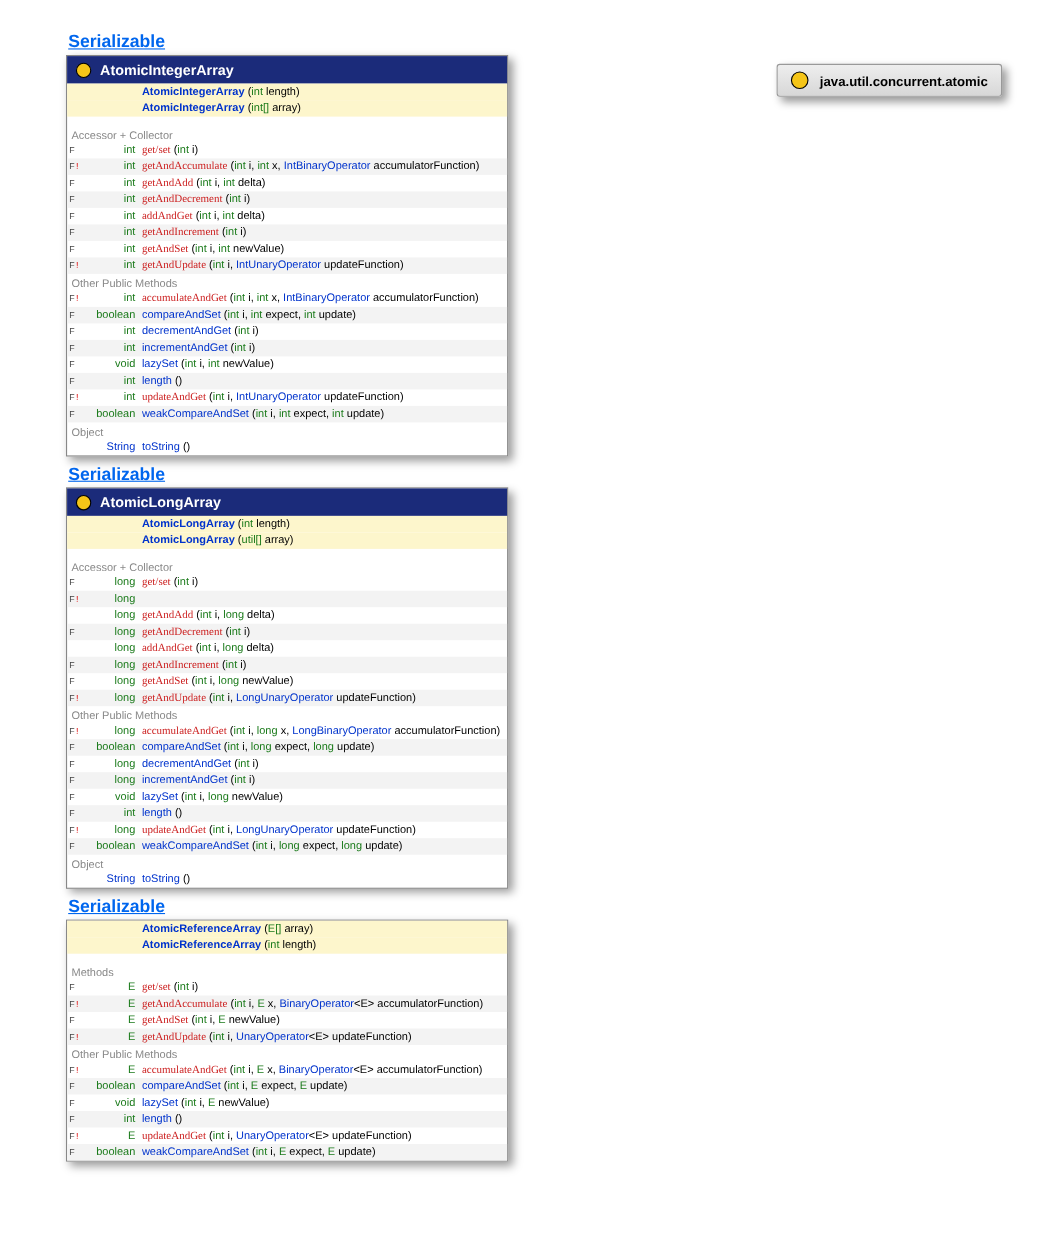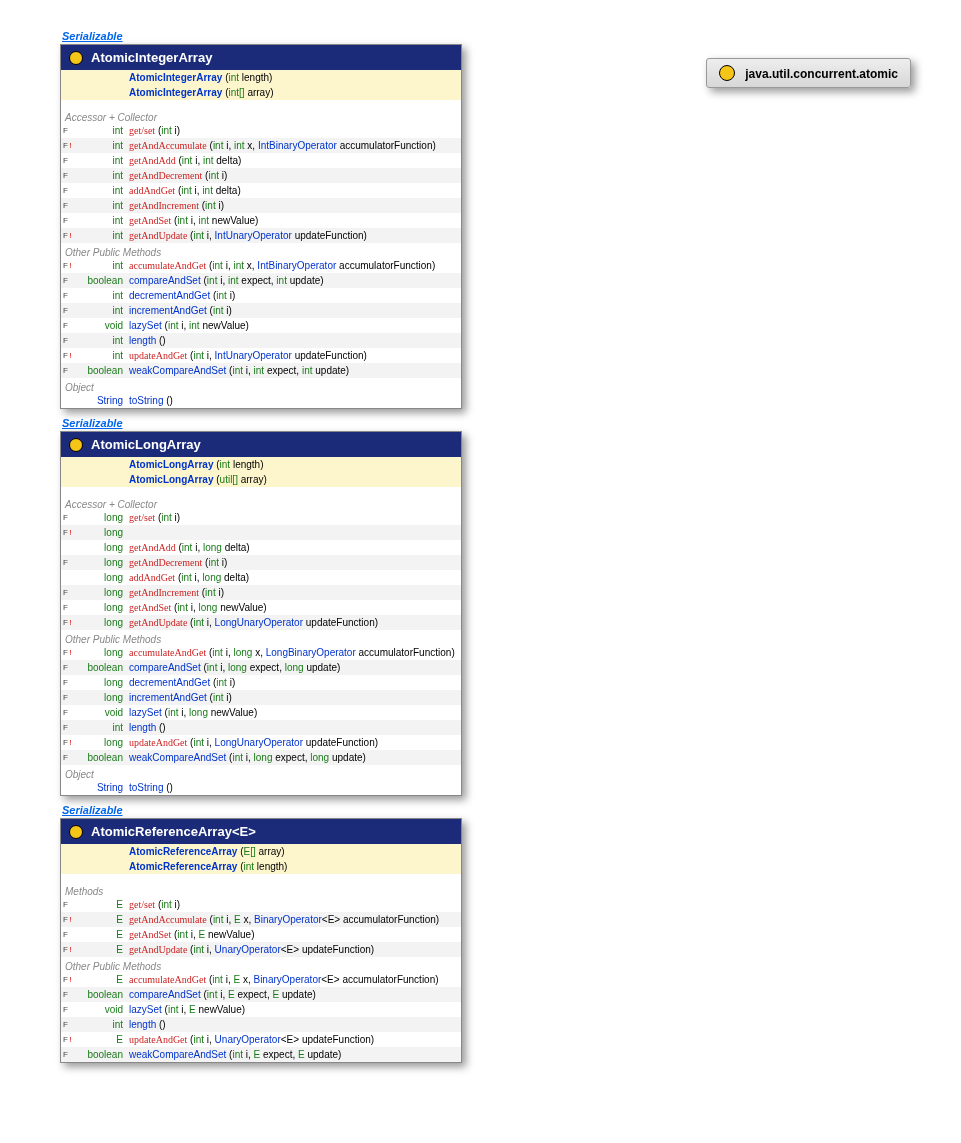--- a/index.html
+++ b/index.html
@@ -1,29 +1,29 @@
 <!DOCTYPE html>
 <html><head>
 <meta charset="utf-8">
 <style>
 body { font-family: Arial, Verdana, sans-serif; font-size: 10px; margin:0; padding:0; background:#fff; color:#000; width:961px; }
 .page { padding:30px 50px 30px 60px; }
-.serializable { color:#0066ee; font-weight:bold; font-style:italic; text-decoration:underline; font-size:11px; margin:0 0 2px 2px; }
+.serializable { color:#0066ee; font-weight:bold; text-decoration:underline; font-size:16px; margin:0 0 2px 2px; }
 .classbox { border:1px solid #888; background:#fff; width:400px; margin-bottom:8px; box-shadow:4px 4px 8px rgba(0,0,0,0.4); }
 .classhead { background:#1b2b7a; color:#fff; font-weight:bold; font-size:13px; padding:5px 8px; display:flex; align-items:center; }
 .classhead .dot { width:12px; height:12px; border-radius:50%; background:#f5c518; border:1px solid #000; margin-right:8px; flex:0 0 auto; }
 .row { display:flex; align-items:flex-end; padding:1px 4px 1px 2px; font-size:10px; line-height:13px; }
 .row.alt { background:#f3f3f3; }
 .row.ctor { background:#fdf6cc; }
 .mods { width:14px; flex:0 0 14px; font-size:8px; color:#555; letter-spacing:-0.5px; }
 .mods .m-f { color:#444; }
 .mods .m-ex { color:#d00; }
 .rtype { width:46px; flex:0 0 46px; text-align:right; padding-right:6px; }
 .sig { flex:1 1 auto; }
-.section { color:#888; font-style:italic; font-size:10px; padding:3px 4px 0 4px; border-top:1px solid transparent; }
+.section { color:#888; font-size:10px; padding:3px 4px 0 4px; border-top:1px solid transparent; }
 .kw { color:#1a7a1a; }
 .nm { color:#0033cc; }
 .nm-red { color:#cc2222;font-family:Liberation Serif, serif; }
 .lk { color:#0033cc; }
 .tx { color:#000; }
 .packagehead { position:absolute; right:50px; top:58px; background:linear-gradient(#eee,#d7d7d7); border:1px solid #999; border-radius:3px; padding:6px 12px; box-shadow:4px 4px 8px rgba(0,0,0,0.4); font-weight:bold; font-size:12px; display:flex; align-items:flex-end; }
 .packagehead .dot { width:14px; height:14px; border-radius:50%; background:#f5c518; border:1px solid #000; margin-right:10px; flex:0 0 auto; }
 </style>
 </head>
 <body>
@@ -240,24 +240,20 @@
       </div>
       <div class="section">Object</div>
       <div class="row">
         <span class="mods"></span>
         <span class="rtype"><span class="lk">String</span></span>
         <span class="sig"><span class="nm">toString</span> <span class="tx">()</span></span>
       </div>
     </div>
     <div class="serializable">Serializable</div>
     <div class="classbox">
-      <div class="classhead">
-        <span class="dot"></span>
-        <span>AtomicReferenceArray&lt;E&gt;</span>
-      </div>
       <div class="row ctor">
         <span class="mods"></span>
         <span class="rtype"></span>
         <span class="sig"><span class="nm"><b>AtomicReferenceArray</b></span> <span class="tx">(<span class="kw">E[]</span> <span class="tx">array</span>)</span></span>
       </div>
       <div class="row ctor">
         <span class="mods"></span>
         <span class="rtype"></span>
         <span class="sig"><span class="nm"><b>AtomicReferenceArray</b></span> <span class="tx">(<span class="kw">int</span> <span class="tx">length</span>)</span></span>
       </div>

